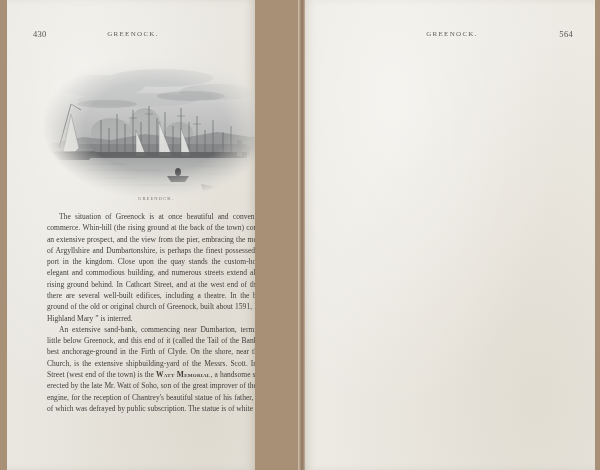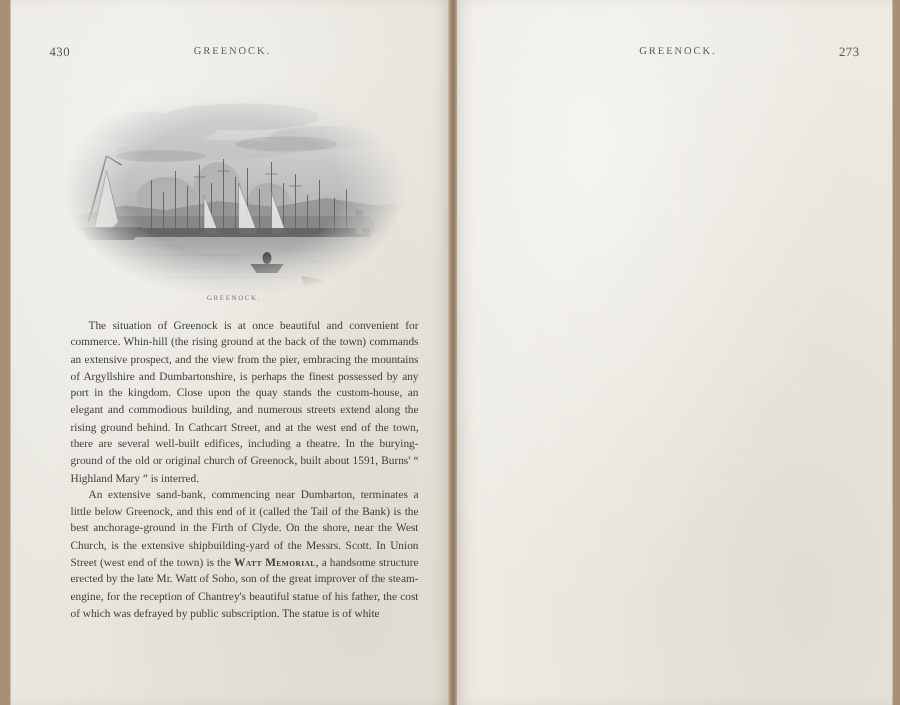--- a/index.html
+++ b/index.html
@@ -27,21 +27,21 @@
     background: #e9e7e0;
     overflow: hidden;
   }
   .page::before {
     content: ""; position: absolute; left: 0; top: 0; right: 0; bottom: 0;
     background:
       radial-gradient(ellipse at 30% 20%, rgba(255,255,255,0.45), rgba(255,255,255,0) 60%),
       radial-gradient(ellipse at 80% 85%, rgba(168,148,120,0.16), rgba(0,0,0,0) 65%);
     pointer-events: none;
   }
-  #page-left  { left: 7px;   width: 292px; }
+  #page-left  { left: 7px;   width: 248px; }
   #page-right { left: 305px; width: 290px;
                 background: #eceae3; }
   #page-left  { box-shadow: inset -6px 0 12px -6px rgba(110,90,65,0.35); }
   #page-right { box-shadow: inset 6px 0 12px -6px rgba(110,90,65,0.32); }
 
   .col {
     position: absolute;
     color: #3b3a38;
   }
   
@@ -248,18 +248,18 @@
       <p>The situation of Greenock is at once beautiful and convenient for commerce. Whin-hill (the rising ground at the back of the town) commands an extensive prospect, and the view from the pier, embracing the mountains of Argyllshire and Dumbartonshire, is perhaps the finest possessed by any port in the kingdom. Close upon the quay stands the custom-house, an elegant and commodious building, and numerous streets extend along the rising ground behind. In Cathcart Street, and at the west end of the town, there are several well-built edifices, including a theatre. In the burying-ground of the old or original church of Greenock, built about 1591, Burns' “ Highland Mary ” is interred.</p>
       <p><span>An extensive sand-bank, commencing near Dumbarton, terminates a little below Greenock, and this end of it (called the Tail of the Bank) is the best anchorage-ground in the Firth of Clyde. On the shore, near the West Church, is the extensive shipbuilding-yard of the Messrs. Scott. In Union Street (west end of the town) is the </span><span class="sc">Watt Memorial</span><span>, a handsome structure erected by the late Mr. Watt of Soho, son of the great improver of the steam-engine, for the reception of Chantrey's beautiful statue of his father, the cost of which was defrayed by public subscription. The statue is of white</span></p>
     </div>
   </div>
 
   <div class="page" id="page-right">
 
     <div class="runhead rightpage">
       <span class="folio" style="visibility:hidden">431</span>
       <span class="title">GREENOCK.</span>
-      <span class="folio">273</span>
+      <span class="folio">564</span>
     </div>
 
   </div>
 
 </div>
 
 </body></html>

